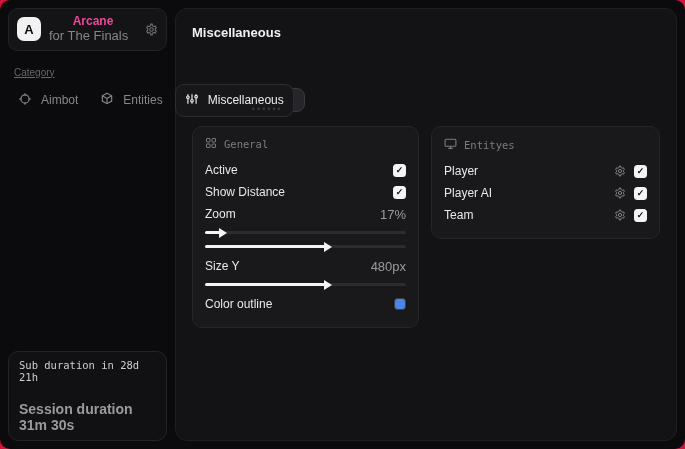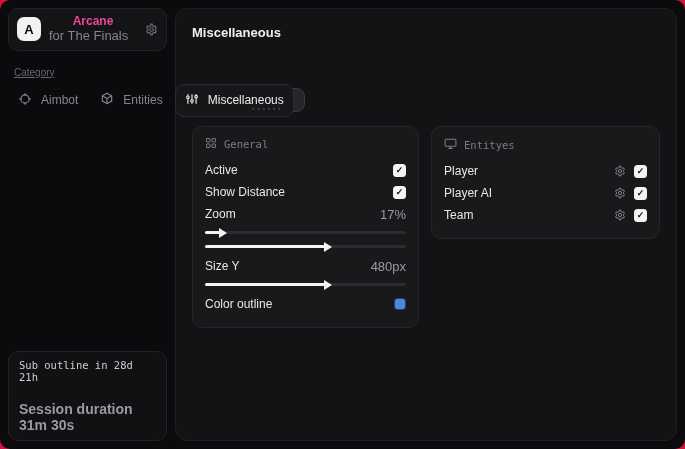--- a/index.html
+++ b/index.html
@@ -165,21 +165,21 @@
               <circle cx="12" cy="15" r="2.2" fill="#17171a"></circle>
               <circle cx="19" cy="8" r="2.2" fill="#17171a"></circle>
             </svg>
         </span>
         <span>Miscellaneous</span>
         <span class="nav-dots">••••••</span>
       </div>
     </div>
 
     <div class="sidebar-footer">
-      <div class="sub-line">Sub outline in 28d 21h</div>
+      <div class="sub-line">Sub duration in 28d 21h</div>
       <div class="sess-line">Session duration 31m 30s</div>
     </div>
   </div>
 
   <div class="main">
     <div class="page-title">Miscellaneous</div>
 
     <div class="tabs">
       <div class="tab">Misc</div>
       <div class="tab active">Radar</div>

